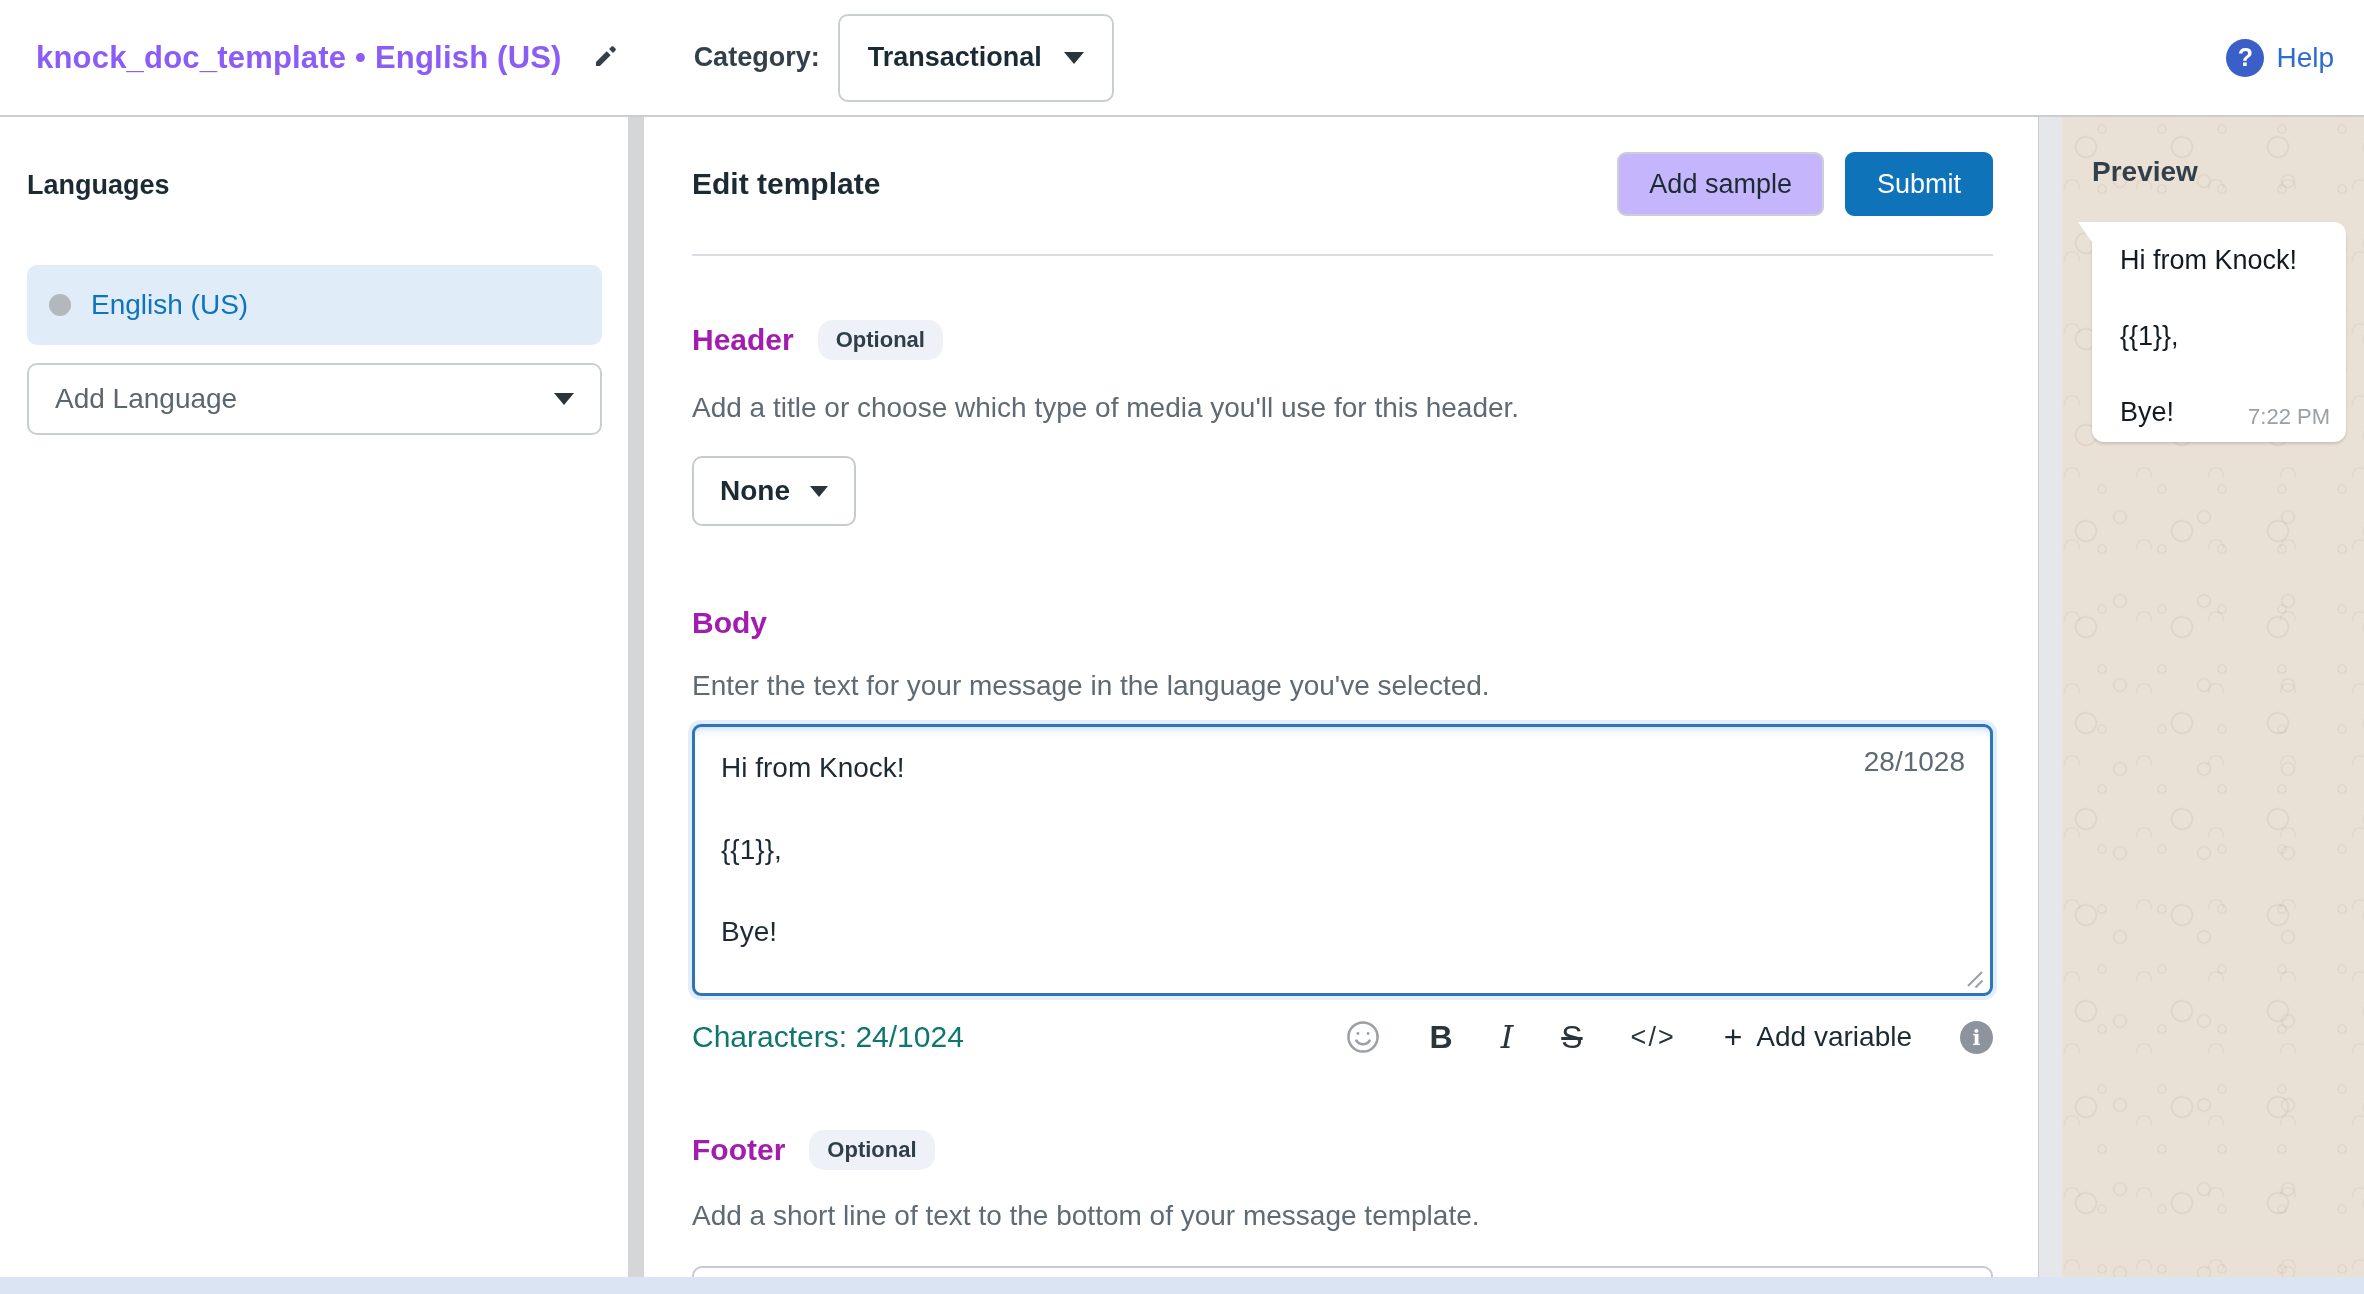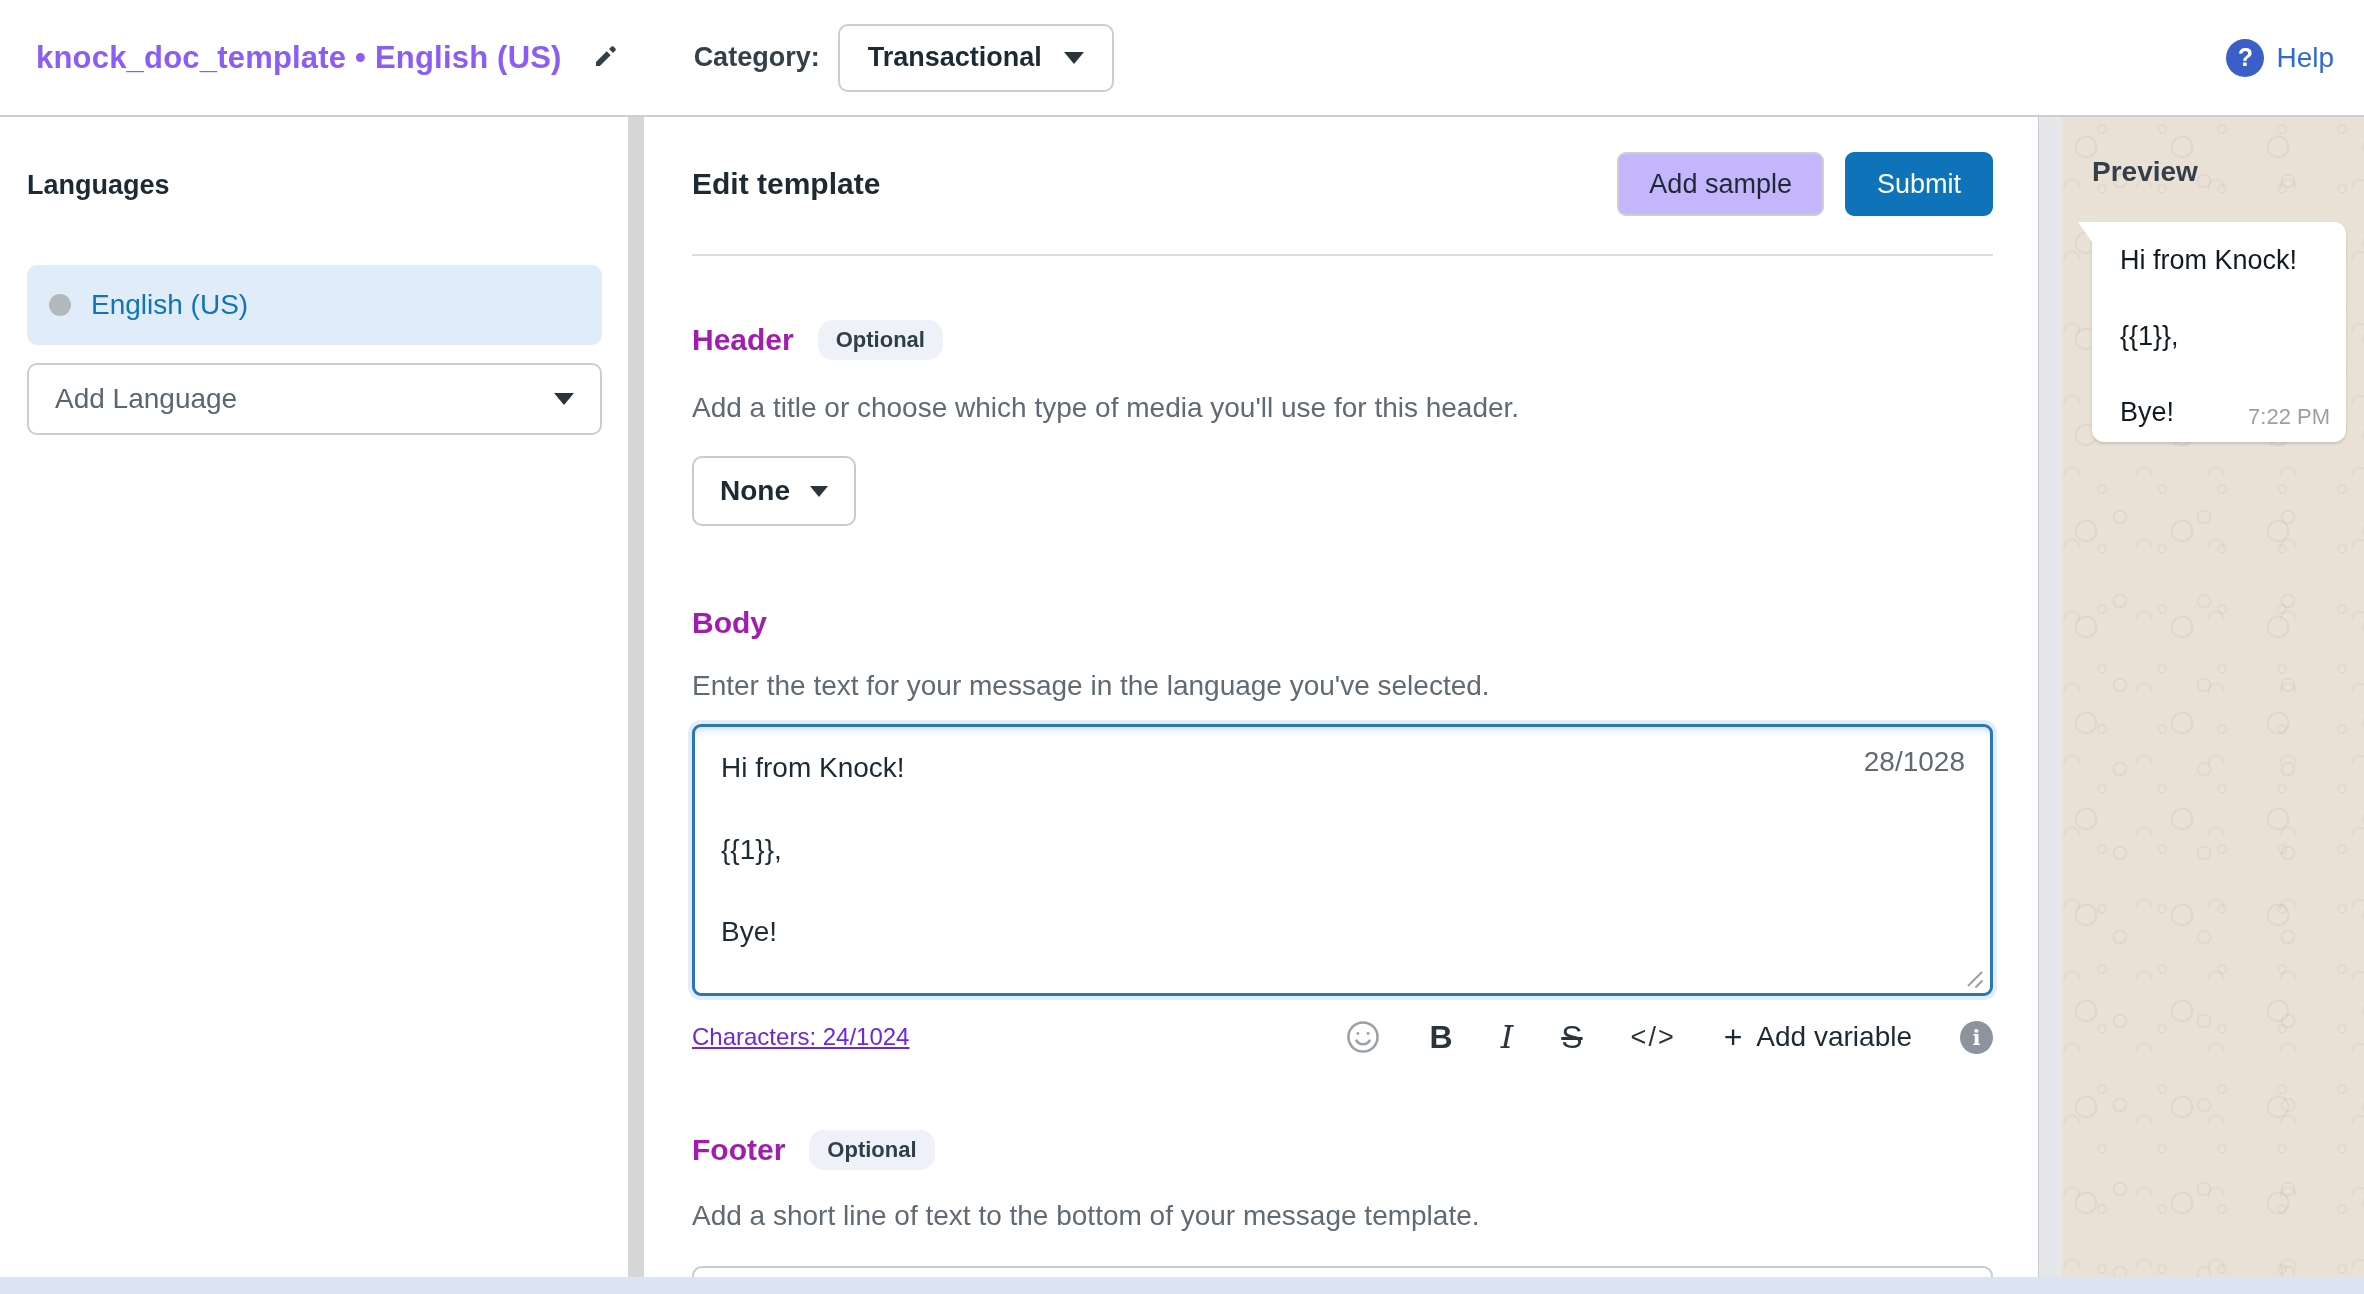--- a/index.html
+++ b/index.html
@@ -8,21 +8,21 @@
   #app { position:relative; width:2364px; height:1294px; display:flex; flex-direction:column; }
 
   
   .topbar { height:117px; flex:0 0 117px; background:#fff; border-bottom:2px solid #cbcdd1;
             display:flex; align-items:center; padding:0 24px 0 36px; }
   .tb-title { font-size:31px; font-weight:700; letter-spacing:.2px; color:#8b5cf6; }
   .pencil { margin-left:26px; display:flex; align-items:center; cursor:pointer; }
   .cat-group { display:flex; align-items:center; margin-left:74px; }
   .cat-label { font-size:27px; font-weight:700; color:#33404a; }
   .cat-select { margin-left:18px; display:flex; align-items:center; gap:22px; background:#fff;
-                border:2px solid #c9ced3; border-radius:10px; height:68px; padding:0 28px;
+                border:2px solid #c9ced3; border-radius:10px; height:88px; padding:0 28px;
                 font-size:27px; font-weight:600; color:#1c2b33; cursor:pointer; }
   .caret { width:0; height:0; border-left:10px solid transparent; border-right:10px solid transparent;
            border-top:12px solid #29343b; }
   .tb-spacer { flex:1; }
   .help { display:flex; align-items:center; gap:12px; cursor:pointer; margin-right:6px; }
   .help-circle { width:38px; height:38px; border-radius:50%; background:#3a5fc8; color:#fff;
                  display:flex; align-items:center; justify-content:center; font-size:25px; font-weight:700; }
   .help-label { font-size:28px; color:#2e6bcf; }
 
   
@@ -71,21 +71,21 @@
         padding:20px 160px 18px 26px; font-family:"Liberation Sans", sans-serif; font-size:28px;
         line-height:41px; color:#1c2b33; outline:none;
         box-shadow:0 0 0 4px rgba(24,119,242,.12), inset 0 8px 10px -7px rgba(24,119,242,.30); }
   .ta-counter { position:absolute; top:22px; right:28px; font-size:28px; color:#5f6a72; }
   .resize-grip { position:absolute; right:10px; bottom:12px; width:18px; height:18px; pointer-events:none; }
   .resize-grip i { position:absolute; display:block; background:#9aa0a6; height:2px; transform:rotate(-45deg); }
   .resize-grip i:nth-child(1){ width:20px; right:-2px; bottom:8px; }
   .resize-grip i:nth-child(2){ width:10px; right:-1px; bottom:3px; }
 
   .ta-toolbar { margin-top:18px; display:flex; align-items:center; }
-  .char-count { font-size:24px; color:#6d28d9;text-decoration:underline; }
+  .char-count { font-size:30px; color:#0f766e; }
   .tool-spacer { flex:1; }
   .tools { display:flex; align-items:center; gap:48px; }
   .tool { cursor:pointer; display:flex; align-items:center; justify-content:center; color:#29343b; }
   .tool-bold { font-size:32px; font-weight:700; }
   .tool-italic { font-size:32px; font-style:italic; font-family:"DejaVu Serif", serif; }
   .tool-strike { font-size:32px; text-decoration:line-through; }
   .tool-code { font-size:27px; letter-spacing:2px; }
   .smiley { width:38px; height:38px; }
   .add-var { display:flex; align-items:center; gap:14px; font-size:28px; color:#1c2b33; cursor:pointer; }
   .plus { font-size:32px; line-height:1; }

